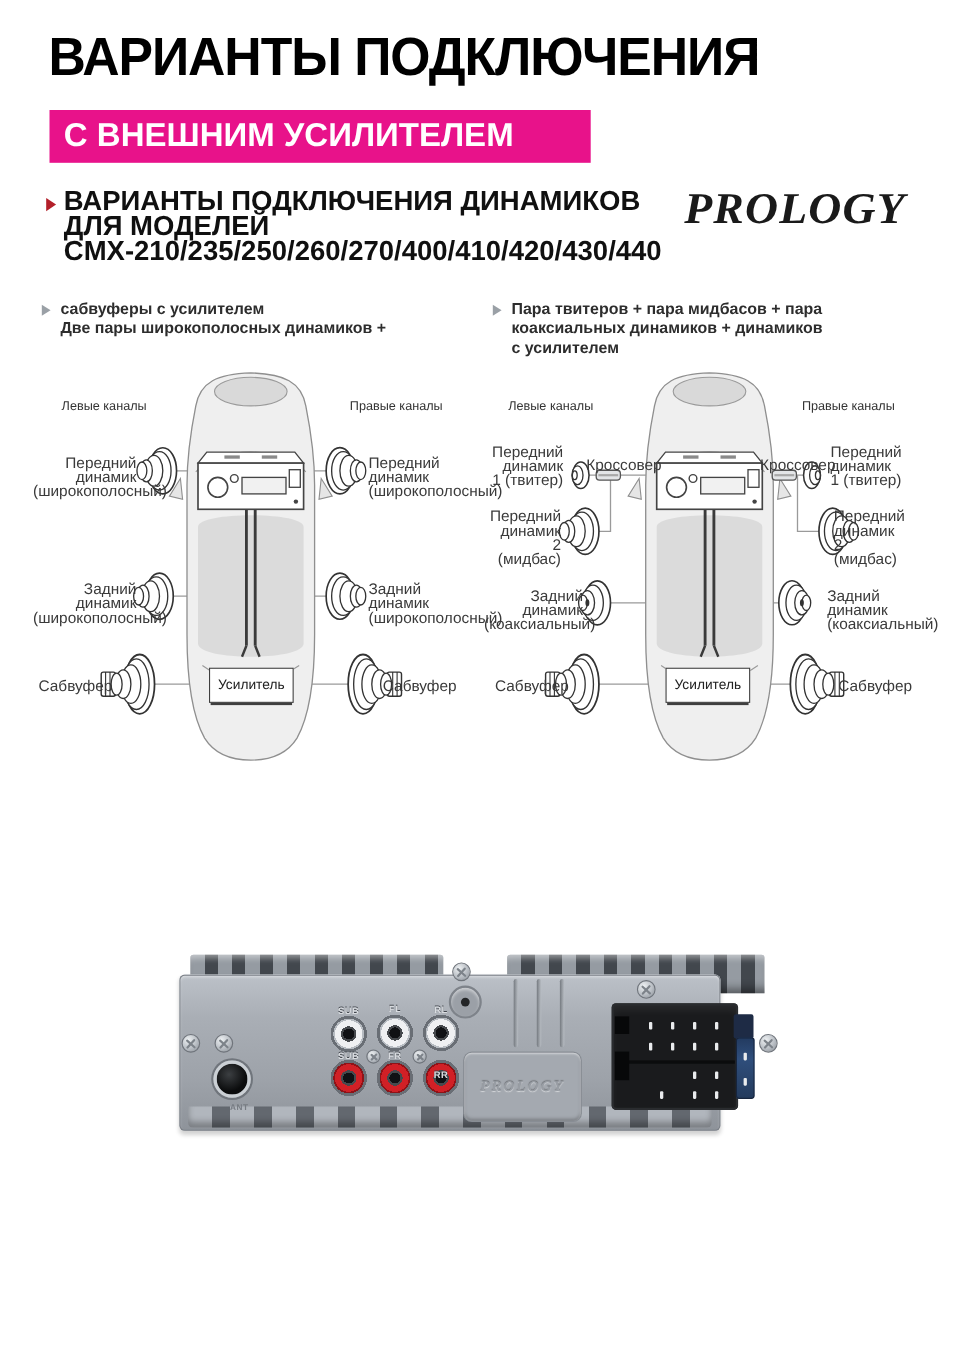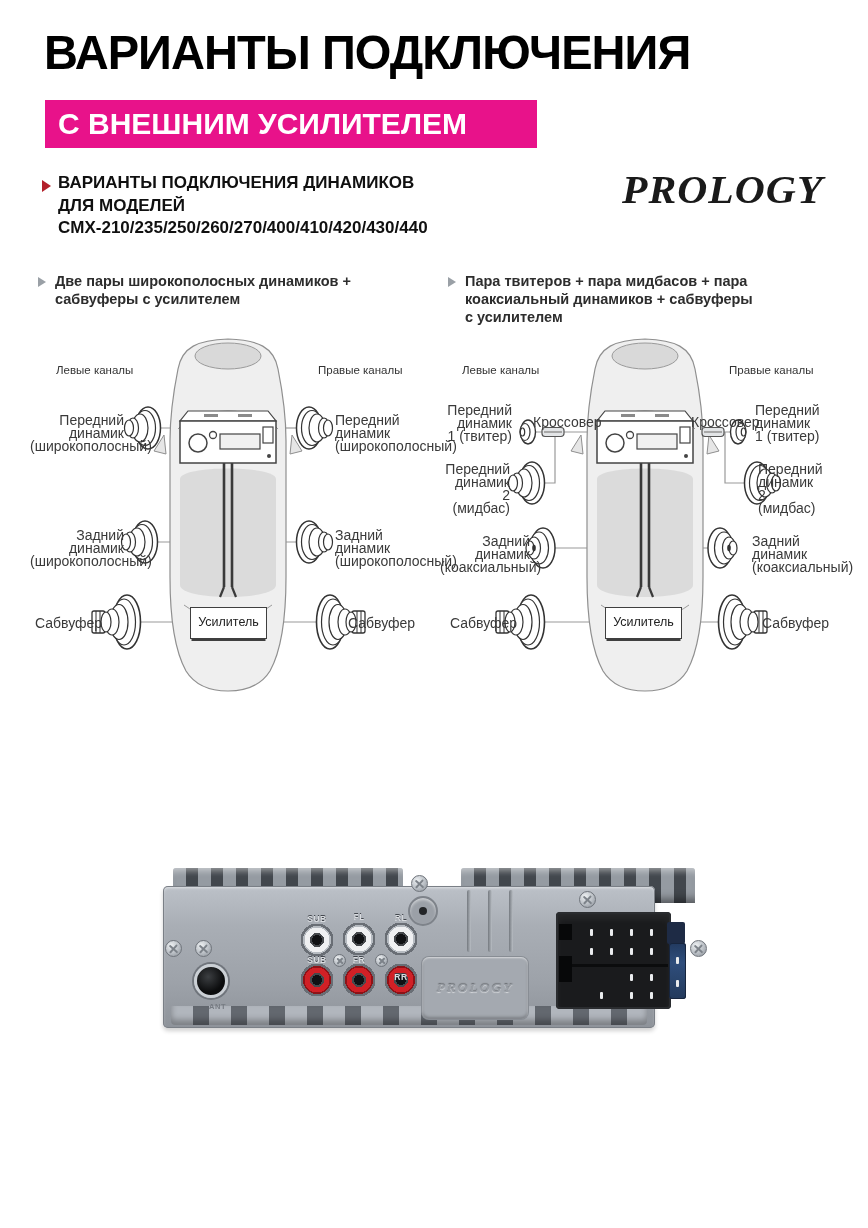--- a/index.html
+++ b/index.html
@@ -8,21 +8,21 @@
   .abs{position:absolute;}
 
   
   .title{left:44px;top:24px;font-size:49px;font-weight:700;letter-spacing:-1px;
          transform:scaleX(.96);transform-origin:left top;white-space:nowrap;color:#000;}
   .banner{left:45px;top:100px;width:492px;height:48px;background:#E8128A;color:#fff;
           font-size:30px;font-weight:700;line-height:47px;padding-left:13px;box-sizing:border-box;
           white-space:nowrap;}
   .red-bullet{left:42px;top:180px;width:0;height:0;border-left:9px solid #B3202A;
               border-top:6px solid transparent;border-bottom:6px solid transparent;}
-  .heading{left:58px;top:172px;font-size:17px;font-weight:700;line-height:22.5px;color:#101010;}
+  .heading{left:58px;top:172px;font-size:25px;font-weight:700;line-height:22.5px;color:#101010;}
   .logo{left:622px;top:166px;font-family:"Liberation Serif",serif;font-style:italic;
         font-weight:700;font-size:40px;letter-spacing:1px;color:#1a1a1a;transform:scaleX(1.04);
         transform-origin:left top;white-space:nowrap;}
 
   
   .diagram{position:absolute;top:268px;height:440px;}
   .diagram.left{left:30px;width:410px;}
   .diagram.right{left:440px;width:424px;}
   .grey-bullet{position:absolute;left:8px;top:9px;width:0;height:0;border-left:8px solid #9aa0a6;
                border-top:5px solid transparent;border-bottom:5px solid transparent;}
@@ -101,22 +101,22 @@
   <div class="abs heading">
     <div>ВАРИАНТЫ ПОДКЛЮЧЕНИЯ ДИНАМИКОВ</div>
     <div>ДЛЯ МОДЕЛЕЙ</div>
     <div>CMX-210/235/250/260/270/400/410/420/430/440</div>
   </div>
   <div class="abs logo">PROLOGY</div>
 
   <div class="diagram left">
     <div class="grey-bullet"></div>
     <div class="diag-title">
+      <div>сабвуферы с усилителем</div>
       <div>Две пары широкополосных динамиков +</div>
-      <div>сабвуферы с усилителем</div>
     </div>
     <div class="diag-canvas">
       <svg width="410" height="372" viewBox="0 0 410 372">
         <defs>
           <g id="car">
             <path d="M76,2 C46,3 30,10 26,32 C22,52 18,78 18,104 L18,240 C18,286 24,316 34,334 C44,350 60,354 76,354 C92,354 108,350 118,334 C128,316 134,286 134,240 L134,104 C134,78 130,52 126,32 C122,10 106,3 76,2 Z" fill="#EFEFEF" stroke="#8F8F8F" stroke-width="1.2"></path>
             <ellipse cx="76" cy="19" rx="33" ry="13" fill="#D9D9D9" stroke="#9a9a9a" stroke-width="1"></ellipse>
             <path d="M26,92 C46,68 106,68 126,92" fill="none" stroke="#9a9a9a" stroke-width="1"></path>
             <path d="M30,106 C52,86 100,86 122,106" fill="none" stroke="#9a9a9a" stroke-width="1"></path>
             <path d="M12,98 l-10,16 12,3 z" fill="#E6E6E6" stroke="#8F8F8F" stroke-width="1"></path>
@@ -195,21 +195,21 @@
       <div class="lbl r" style="left:5px;top:287px;width:58px;">Сабвуфер</div>
       <div class="lbl" style="left:318px;top:287px;width:58px;">Сабвуфер</div>
       <div class="amp" style="left:160px;top:277px;">Усилитель</div>
     </div>
   </div>
 
   <div class="diagram right">
     <div class="grey-bullet"></div>
     <div class="diag-title">
       <div>Пара твитеров + пара мидбасов + пара</div>
-      <div>коаксиальный динамиков + сабвуферы</div>
+      <div>коаксиальных динамиков + динамиков</div>
       <div>с усилителем</div>
     </div>
     <div class="diag-canvas">
       <svg width="424" height="372" viewBox="0 0 424 372">
         <line x1="92" y1="102" x2="160" y2="102" stroke="#9a9a9a" stroke-width="1.2"></line>
         <line x1="250" y1="102" x2="300" y2="102" stroke="#9a9a9a" stroke-width="1.2"></line>
         <path d="M95,153 L115,153 L115,102" fill="none" stroke="#9a9a9a" stroke-width="1.2"></path>
         <path d="M314,153 L285,153 L285,102" fill="none" stroke="#9a9a9a" stroke-width="1.2"></path>
         <line x1="106" y1="218" x2="201" y2="218" stroke="#9a9a9a" stroke-width="1.2"></line>
         <line x1="209" y1="218" x2="278" y2="218" stroke="#9a9a9a" stroke-width="1.2"></line>

